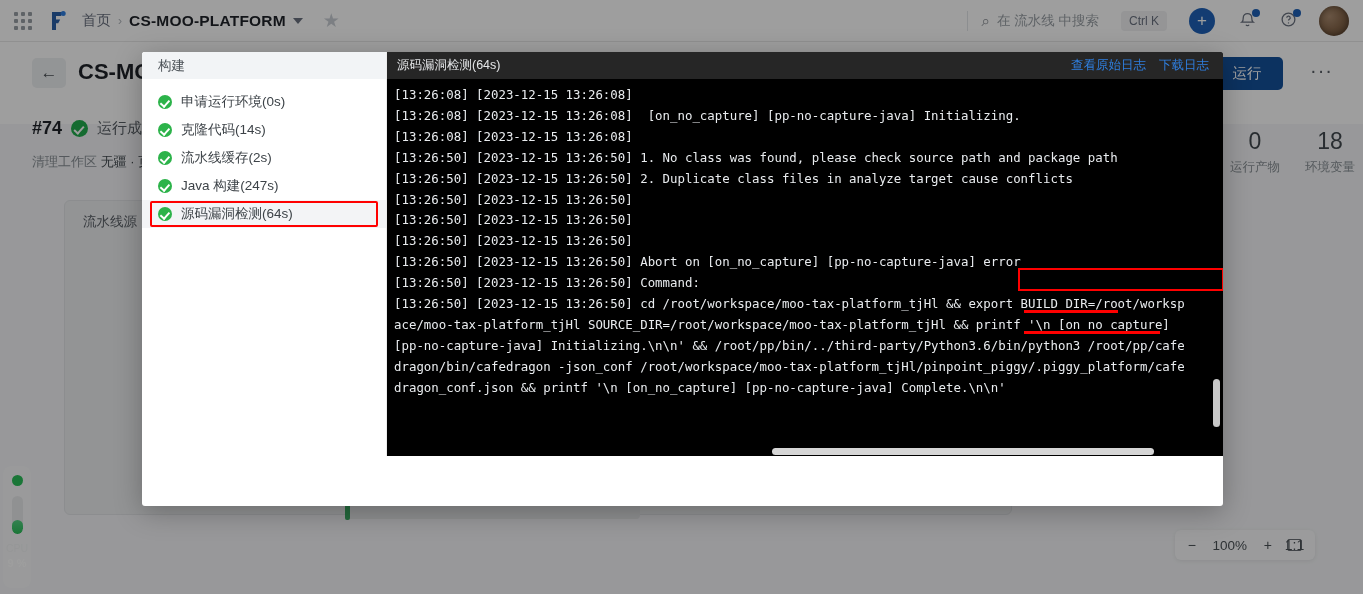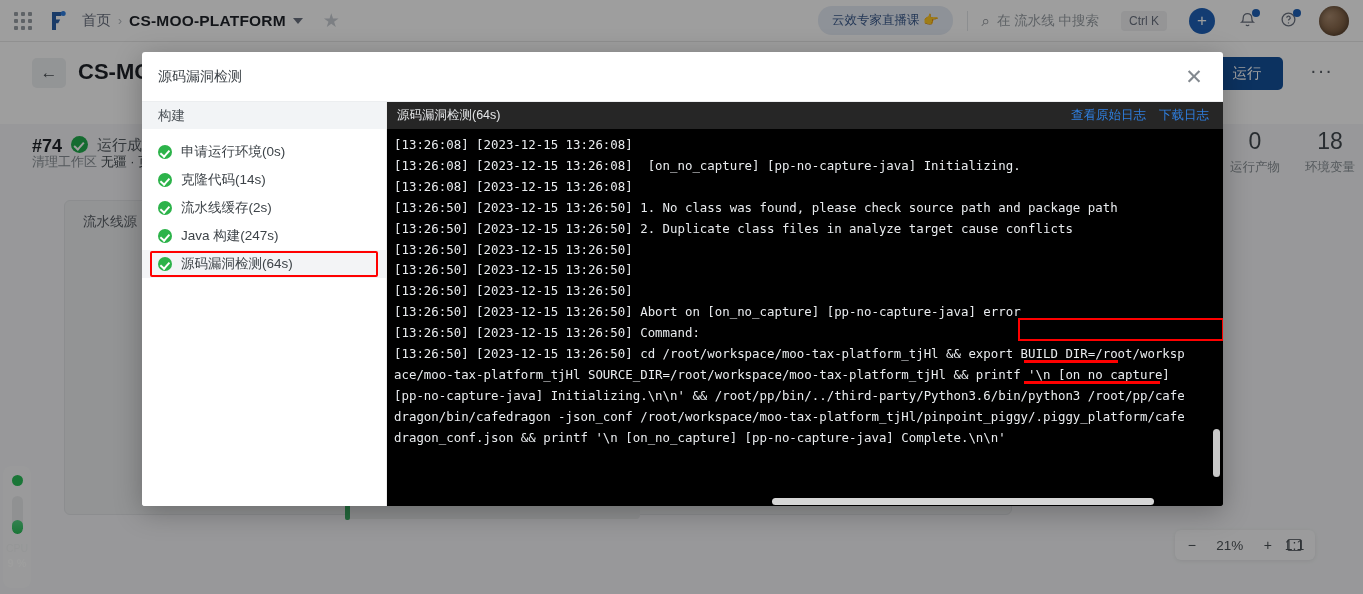--- a/index.html
+++ b/index.html
@@ -83,21 +83,21 @@
     display: flex; align-items: center; justify-content: center; font-size: 17px;
   }
   .proj-title { position: absolute; left: 78px; top: 17px; font-size: 22px; color: #1f2329; font-weight: 600; }
   .run-btn {
     position: absolute; right: 80px; top: 15px; width: 72px; height: 33px;
     background: #14519b; color: #fff; border-radius: 5px; font-size: 14.5px;
     display: flex; align-items: center; justify-content: center;
   }
   .more-btn { position: absolute; right: 30px; top: 17px; font-size: 20px; color: #5a6067; letter-spacing: 1px; }
 
-  .run-row { position: absolute; left: 32px; top: 136px; display: flex; align-items: flex-start; }
+  .run-row { position: absolute; left: 32px; top: 118px; display: flex; align-items: center; }
   .run-no { font-size: 18px; color: #1f2329; font-weight: 600; }
   .ok-badge {
     width: 17px; height: 17px; border-radius: 50%; background: #23ad4e;
     margin: 0 9px; position: relative; display: inline-block;
   }
   .ok-badge::after {
     content: ""; position: absolute; left: 4.5px; top: 3.5px; width: 4px; height: 8px;
     border: solid #fff; border-width: 0 2px 2px 0; transform: rotate(42deg);
   }
   .run-state { font-size: 15px; color: #5a6067; }
@@ -269,21 +269,20 @@
           <circle cx="17.2" cy="4.6" r="2.5" fill="#2f7fe0"></circle>
         </svg>
       </div>
       <span class="crumb">首页</span>
       <span class="crumb-sep">›</span>
       <span class="crumb-current">CS-MOO-PLATFORM</span>
       <span class="caret-down"></span>
       <span class="star-icon">★</span>
 
       <div class="topbar-right">
-        <div class="promo-pill">云效专家直播课 👉</div>
         <div class="vbar"></div>
         <div class="search-wrap">
           <span class="search-ic">⌕</span>
           <span class="search-ph">在 流水线 中搜索</span>
         </div>
         <div class="kbd">Ctrl K</div>
         <div class="round-btn">+</div>
         <div class="ic-badge">
           <svg width="17" height="17" viewBox="0 0 20 20" fill="none" stroke="#6b7280" stroke-width="1.5">
             <path d="M5 8a5 5 0 0110 0c0 4 1.5 5 1.5 5h-13S5 12 5 8z"></path>
@@ -353,33 +352,29 @@
       <div class="cpu-dot"></div>
       <div class="cpu-track">
         <div class="cpu-fill" id="cpuFill" style="height: 38%;"></div>
       </div>
       <div class="cpu-lab">CPU</div>
       <div class="cpu-val">9 %</div>
     </div>
 
     <div class="zoom-ctl">
       <span>−</span>
-      <span class="pct">21%</span>
+      <span class="pct">100%</span>
       <span>+</span>
       <span class="fit-ic">1:1</span>
     </div>
   </div>
 
   <div class="overlay"></div>
 
   <div class="modal">
-    <div class="modal-head">
-      <div class="modal-title">源码漏洞检测</div>
-      <div class="modal-close">✕</div>
-    </div>
 
     <div class="modal-body">
       <div class="steps-col">
         <div class="steps-head">构建</div>
         <div id="stepsList">
             <div class="step-item step-first">
               <span class="step-ok"></span>
               <span>申请运行环境(0s)</span>
             </div>
             <div class="step-item">

